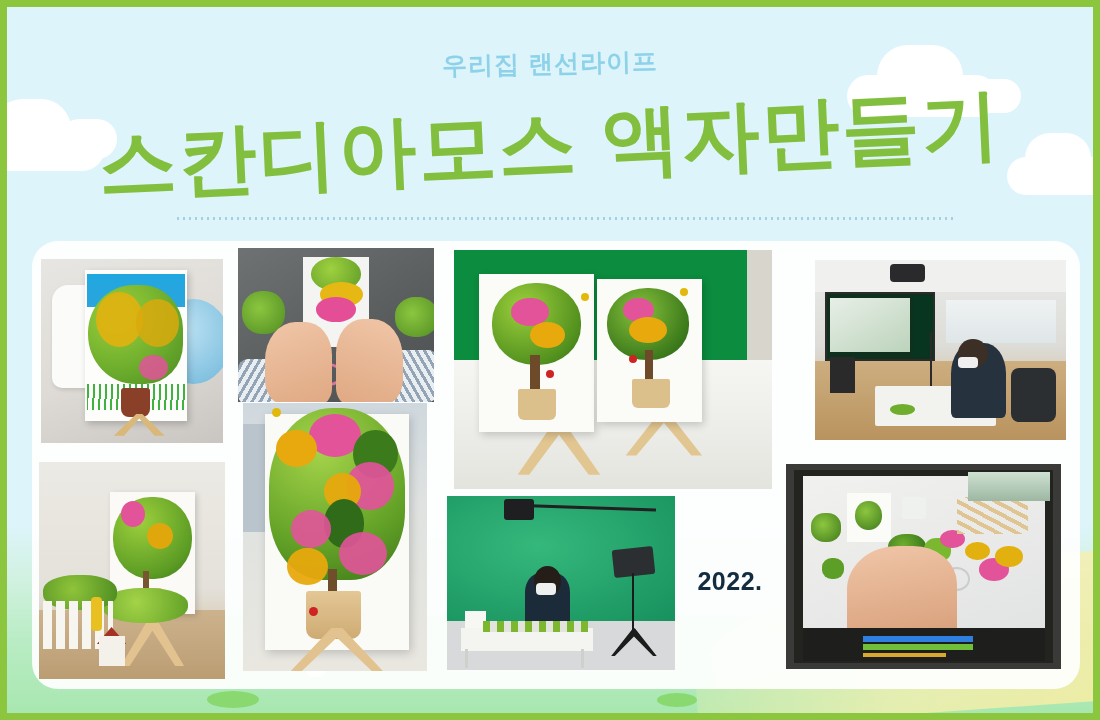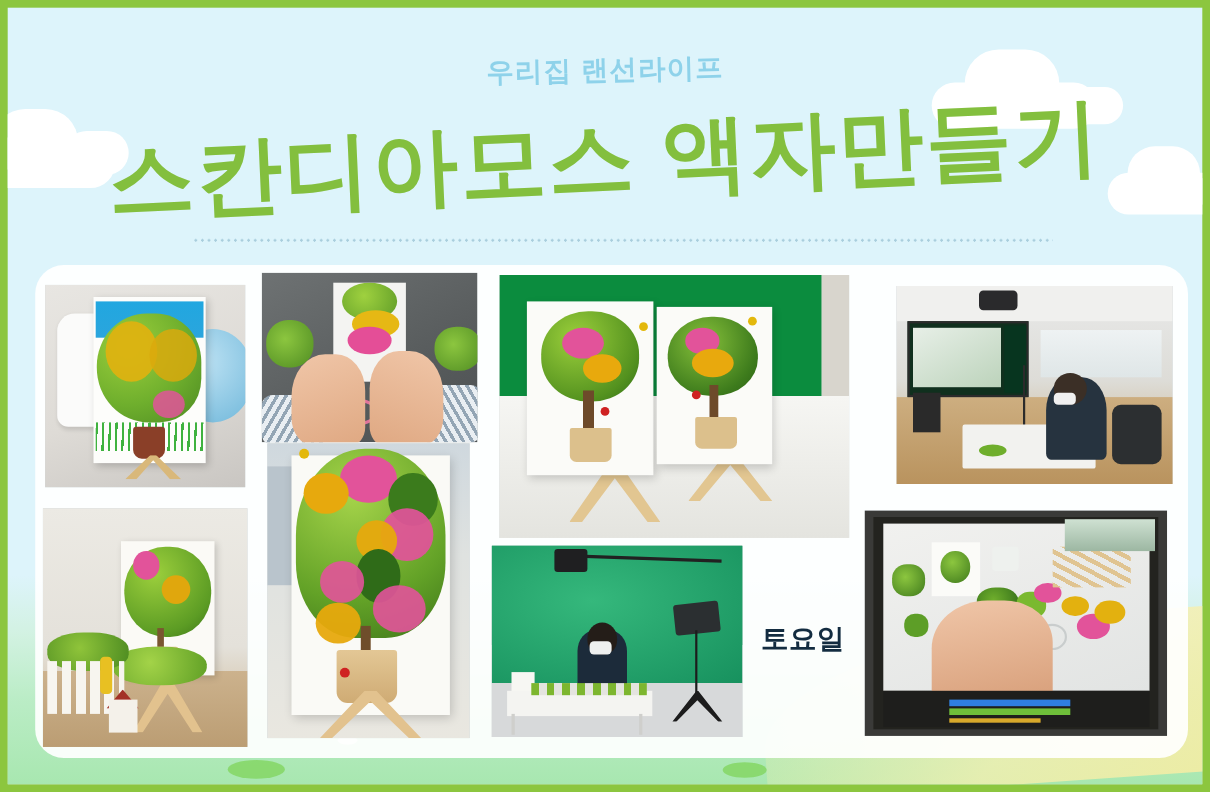--- a/index.html
+++ b/index.html
@@ -469,17 +469,17 @@
           <div class="lay hands"></div>
         <div class="lay timeline"></div>
           <div class="lay tbar"></div>
           <div class="lay tbar2"></div>
           <div class="lay tbar3"></div>
       </div>
 
     </div>
 
     <div class="date">
-      <div>토요일</div>
+      <div>2022.</div>
     </div>
 
   </div>
 </div>
 
 </body></html>

